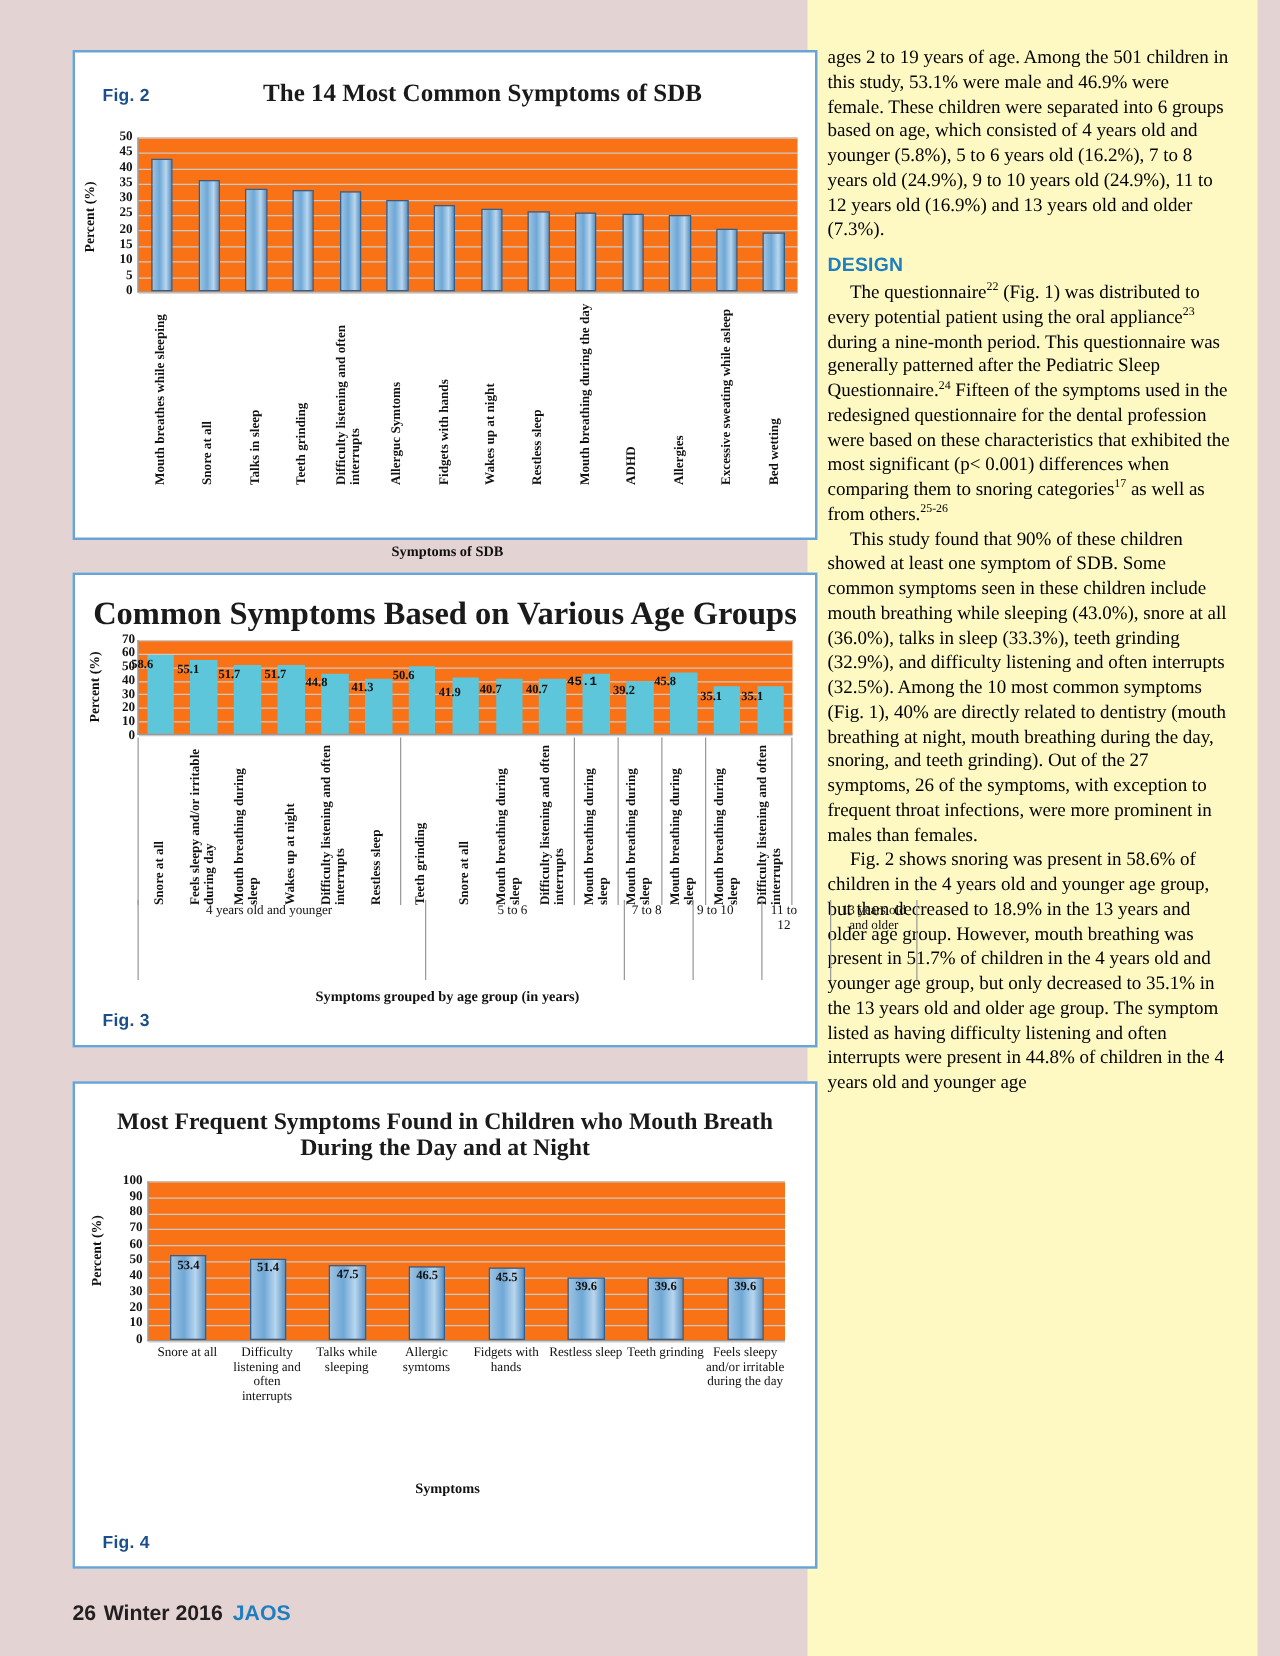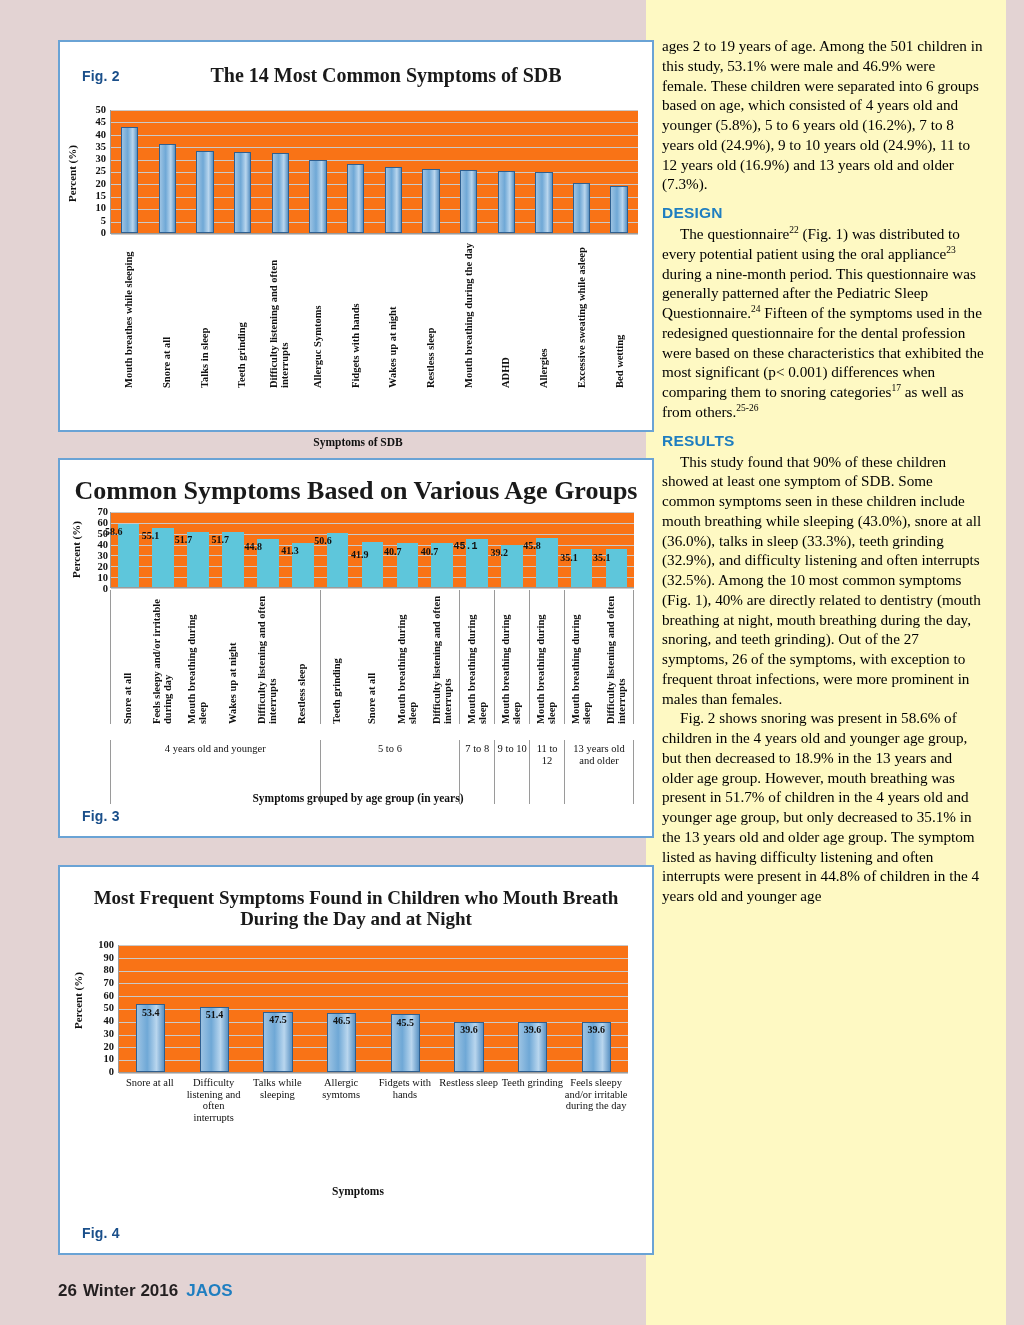--- a/index.html
+++ b/index.html
@@ -168,21 +168,20 @@
 <div id="page">
 
   <div id="left-col"></div>
   <div id="right-col">
     <div class="body">
       <p class="para">ages 2 to 19 years of age. Among the 501 children in this study, 53.1% were male and 46.9% were female. These children were separated into 6 groups based on age, which consisted of 4 years old and younger (5.8%), 5 to 6 years old (16.2%), 7 to 8 years old (24.9%), 9 to 10 years old (24.9%), 11 to 12 years old (16.9%) and 13 years old and older (7.3%).</p>
 
       <div class="sec-head">DESIGN</div>
       <p class="para indent"><span>The questionnaire</span><sup>22</sup><span> (Fig. 1) was distributed to every potential patient using the oral appliance</span><sup>23</sup><span> during a nine-month period. This questionnaire was generally patterned after the Pediatric Sleep Questionnaire.</span><sup>24</sup><span> Fifteen of the symptoms used in the redesigned questionnaire for the dental profession were based on these characteristics that exhibited the most significant (p&lt; 0.001) differences when comparing them to snoring categories</span><sup>17</sup><span> as well as from others.</span><sup>25-26</sup></p>
 
-      <div class="sec-head">RESULTS</div>
       <p class="para indent">This study found that 90% of these children showed at least one symptom of SDB. Some common symptoms seen in these children include mouth breathing while sleeping (43.0%), snore at all (36.0%), talks in sleep (33.3%), teeth grinding (32.9%), and difficulty listening and often interrupts (32.5%). Among the 10 most common symptoms (Fig. 1), 40% are directly related to dentistry (mouth breathing at night, mouth breathing during the day, snoring, and teeth grinding). Out of the 27 symptoms, 26 of the symptoms, with exception to frequent throat infections, were more prominent in males than females.</p>
       <p class="para indent">Fig. 2 shows snoring was present in 58.6% of children in the 4 years old and younger age group, but then decreased to 18.9% in the 13 years and older age group. However, mouth breathing was present in 51.7% of children in the 4 years old and younger age group, but only decreased to 35.1% in the 13 years old and older age group. The symptom listed as having difficulty listening and often interrupts were present in 44.8% of children in the 4 years old and younger age</p>
     </div>
   </div>
 
   <div class="fig-box" id="fig2-box">
     <div class="fig-tag" id="fig2-tag">Fig. 2</div>
     <div class="chart-title" id="fig2-title">The 14 Most Common Symptoms of SDB</div>
     <div class="chart-area" id="fig2-area" style="position: absolute; left: 0px; top: 58px; width: 596px; height: 330px;">
       <div class="ylabel" id="fig2-ylabel" style="left: 6px; top: 14px; height: 120px; width: 16px;">Percent (%)</div>
@@ -441,21 +440,21 @@
             <span class="vlab">Difficulty listening and often interrupts</span>
           </div>
           <div class="sep-col" style="left: 0px;"></div>
           <div class="sep-col" style="left: 209.6px;"></div>
           <div class="sep-col" style="left: 349.333px;"></div>
           <div class="sep-col" style="left: 384.267px;"></div>
           <div class="sep-col" style="left: 419.2px;"></div>
           <div class="sep-col" style="left: 454.133px;"></div>
           <div class="sep-col" style="left: 523px;"></div>
         </div>
-      <div class="groupband" id="fig3-groups" style="left: 50px; top: 240px; width: 524px; height: 64px;">
+      <div class="groupband" id="fig3-groups" style="left: 50px; top: 220px; width: 524px; height: 64px; gap: 20px;">
           <div class="gcell" style="flex: 0 0 40%;">4 years old and younger</div>
           <div class="gcell" style="flex: 0 0 26.6667%;">5 to 6</div>
           <div class="gcell" style="flex: 0 0 6.66667%;">7 to 8</div>
           <div class="gcell" style="flex: 0 0 6.66667%;">9 to 10</div>
           <div class="gcell" style="flex: 0 0 6.66667%;">11 to 12</div>
           <div class="gcell" style="flex: 0 0 13.3333%;">13 years old and older</div>
         </div>
       <div class="axis-title" id="fig3-xtitle" style="top: 292px; left: 0px;">Symptoms grouped by age group (in years)</div>
     </div>
     <div class="fig-tag" id="fig3-tag">Fig. 3</div>

